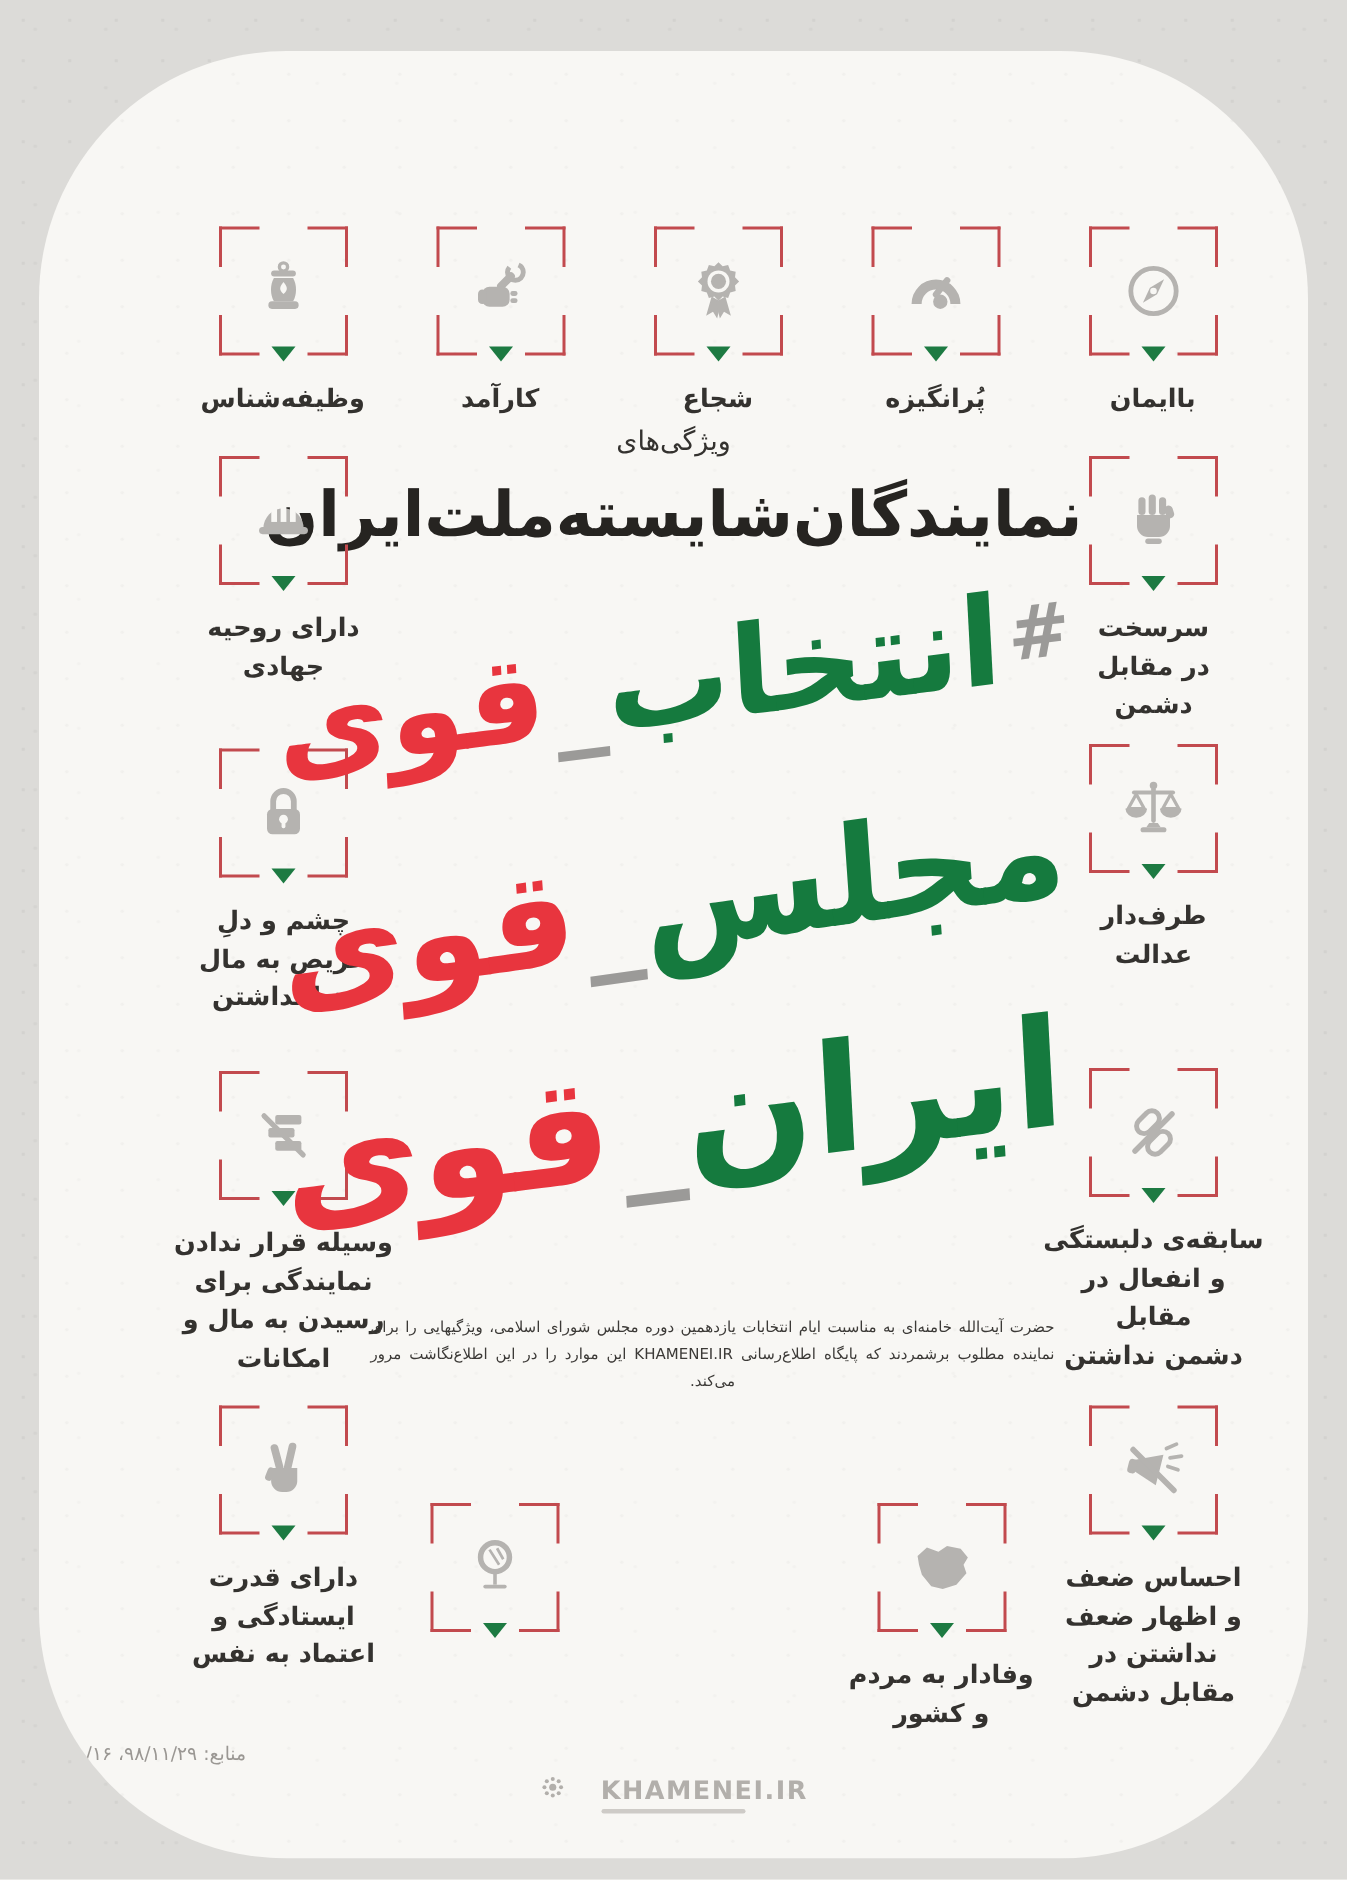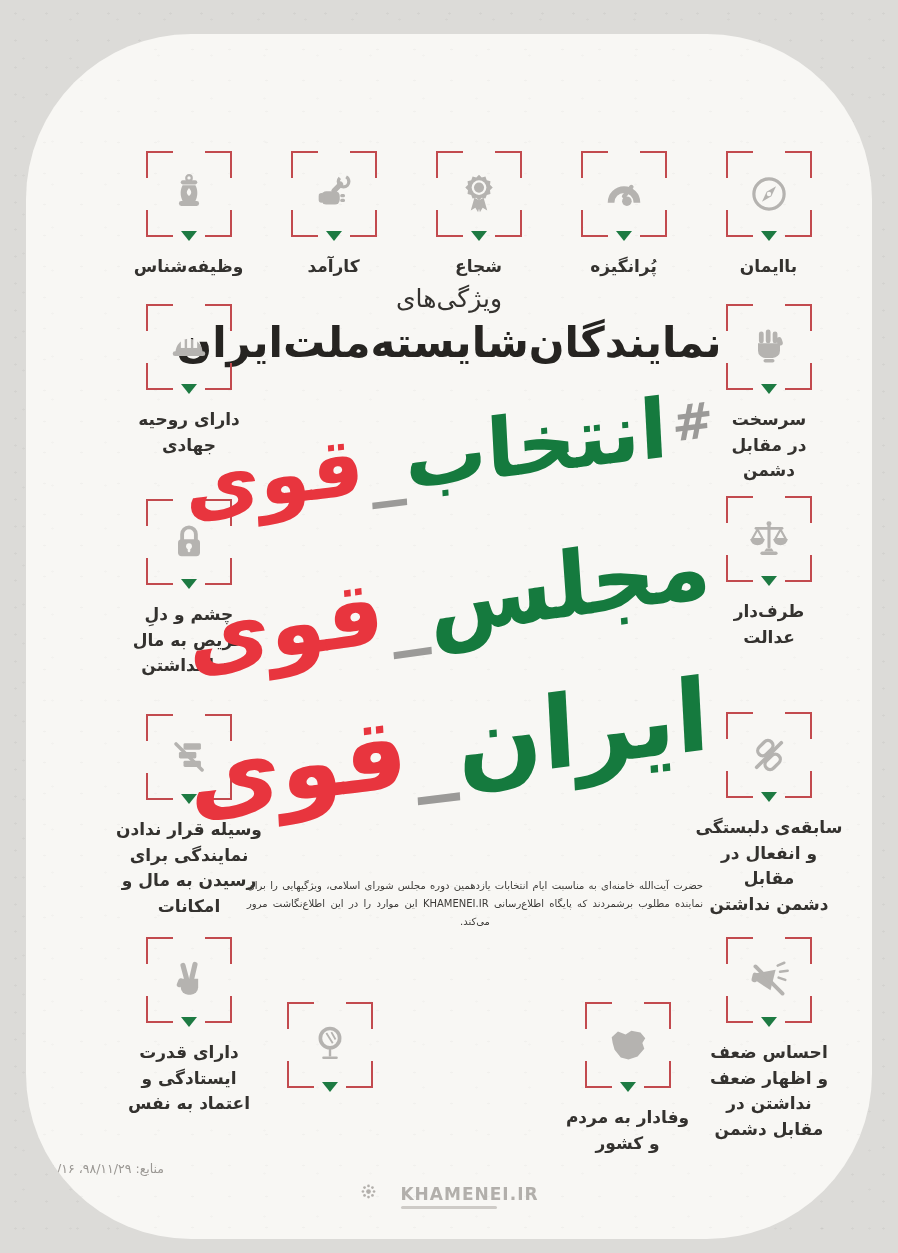--- a/index.html
+++ b/index.html
@@ -50,21 +50,21 @@
   .col-left .feature:nth-child(2){top:465px;}
   .col-left .feature:nth-child(3){top:680px;}
   .col-left .feature:nth-child(4){top:903px;}
   .col-right .feature:nth-child(1){top:270px;}
   .col-right .feature:nth-child(2){top:462px;}
   .col-right .feature:nth-child(3){top:678px;}
   .col-right .feature:nth-child(4){top:903px;}
   
   .title-small{
     position:absolute;top:250px;left:0;width:100%;text-align:center;direction:rtl;
-    font-size:25px;font-weight:400;color:var(--text_dark,#34322f);
+    font-size:18px;font-weight:400;color:var(--text_dark,#34322f);
   }
   .title-main{
     position:absolute;top:284px;left:0;width:100%;text-align:center;direction:rtl;
     font-size:42px;font-weight:700;letter-spacing:-1px;color:#262421;
   }
   
   .slogan-line{
     position:absolute;left:0;width:100%;text-align:center;direction:rtl;
     font-weight:700;line-height:1.25;white-space:nowrap;
   }

